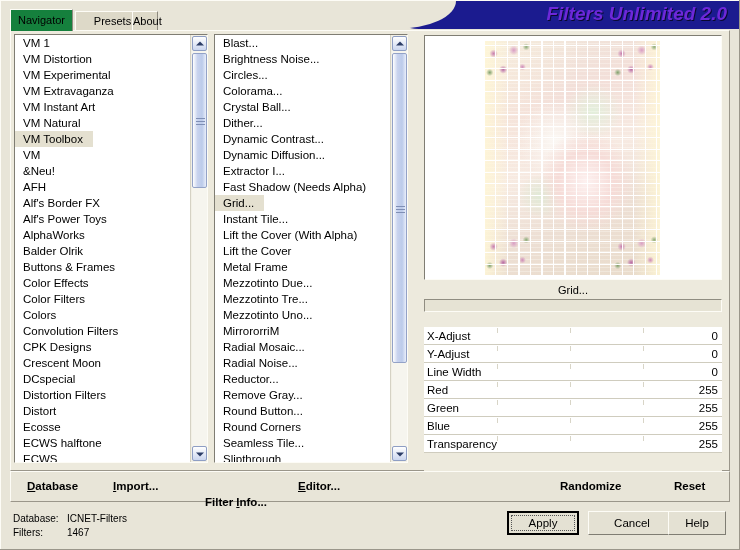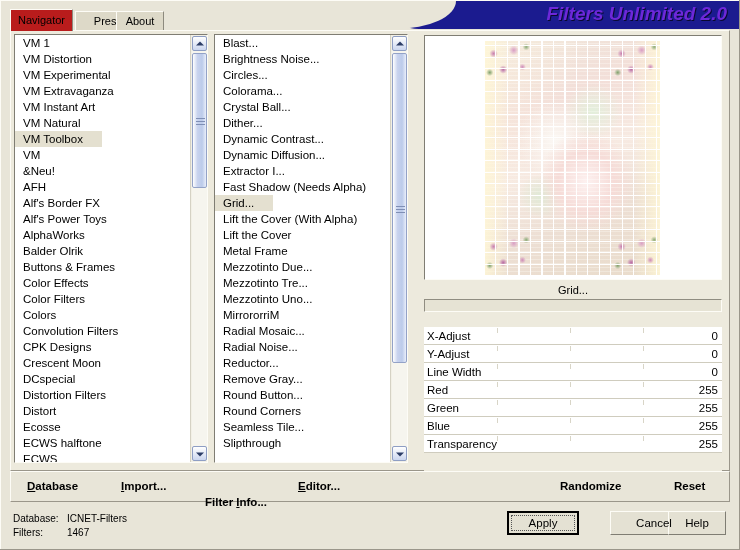--- a/index.html
+++ b/index.html
@@ -46,21 +46,21 @@
     position:absolute;top:0;height:19px;
     background:#ddd9c8;
     border-left:1px solid #fdfcf6;
     border-top:1px solid #fdfcf6;
     border-right:1px solid #8d8a7e;
     font-size:11px;color:#000;
     line-height:19px;text-align:center;
     box-sizing:border-box;
   }
   .tab.active{
-    background:#b91c1c;top:-2px;height:22px;line-height:21px;
+    background:#15803d;top:-2px;height:22px;line-height:21px;
     border-right:1px solid #8d8a7e;
     z-index:3;
   }
 
   
   .panel{
     position:absolute;left:10px;top:30px;width:720px;height:441px;
     background:#edeadd;
     border-top:1px solid #fdfcf6;
     border-left:1px solid #fdfcf6;
@@ -77,21 +77,21 @@
     border-right:1px solid #fdfcf6;
     border-bottom:1px solid #fdfcf6;
     box-sizing:border-box;overflow:hidden;
   }
   .listinner{position:absolute;left:0;top:0;right:17px;bottom:0;overflow:hidden;background:#fff;}
   .li{
     height:16px;line-height:16px;
     padding-left:8px;font-size:11.5px;color:#000;
     white-space:nowrap;overflow:hidden;
   }
-  .li.sel{background:#e4e0d0;display:inline-block;padding-right:19px;min-width:0;}
+  .li.sel{background:#e4e0d0;display:inline-block;padding-right:10px;min-width:0;}
   .li-wrap{height:16px;}
 
   
   .vsb{
     position:absolute;top:0;right:0;width:17px;bottom:0;
     background:#f2f0e6;border-left:1px solid #d5d2c4;box-sizing:border-box;
   }
   .sb-btn{
     position:absolute;left:1px;width:15px;height:15px;
     background:linear-gradient(#ffffff,#cbd6ef);
@@ -227,21 +227,21 @@
 
   <div class="titlebar">
     <div class="navy"></div>
     <div class="navy2"></div>
     <div class="title-text">Filters Unlimited 2.0</div>
   </div>
 
   <div class="tabstrip" id="tabstrip">
       <div class="tab active" style="left: 0px; width: 63px;"><span>Navigator</span></div>
       <div class="tab" style="left: 65px; width: 75px;"><span>Presets</span></div>
-      <div class="tab" style="left: 106px; width: 48px;"><span>About</span></div>
+      <div class="tab" style="left: 122px; width: 26px;"><span>About</span></div>
     </div>
 
   <div class="panel">
 
     <div class="listbox" id="cat-box" style="left:3px;top:3px;width:194px;height:429px;">
       <div class="listinner" id="cat-list">
           <div class="li-wrap">
             <div class="li">VM 1</div>
           </div>
           <div class="li-wrap">
@@ -363,20 +363,23 @@
           <div class="li-wrap">
             <div class="li">Dynamic Diffusion...</div>
           </div>
           <div class="li-wrap">
             <div class="li">Extractor I...</div>
           </div>
           <div class="li-wrap">
             <div class="li">Fast Shadow (Needs Alpha)</div>
           </div>
           <div class="li-wrap"><div class="li sel">Grid...</div></div>
+          <div class="li-wrap">
+            <div class="li">Instant Tile...</div>
+          </div>
           <div class="li-wrap">
             <div class="li">Lift the Cover (With Alpha)</div>
           </div>
           <div class="li-wrap">
             <div class="li">Lift the Cover</div>
           </div>
           <div class="li-wrap">
             <div class="li">Metal Frame</div>
           </div>
           <div class="li-wrap">
@@ -496,38 +499,38 @@
         <span class="ptick" style="left: 73px;"></span>
         <span class="ptick" style="left: 146px;"></span>
         <span class="ptick" style="left: 219px;"></span>
         <span class="pname">Transparency</span>
         <span class="pval">255</span>
       </div>
     </div>
 
   <div class="cmdbar">
     <div class="cmd" style="left:16px;"><u>D</u><span>atabase</span></div>
-    <div class="cmd" style="left:110px;"><u>I</u>mport...</div>
+    <div class="cmd" style="left:102px;"><u>I</u>mport...</div>
     <div class="cmd" style="left:194px;margin-top:16px;">Filter <u>I</u>nfo...</div>
     <div class="cmd" style="left:287px;"><u>E</u>ditor...</div>
     <div class="cmd" style="left:549px;">Randomize</div>
     <div class="cmd" style="left:663px;">Reset</div>
   </div>
 
   <div class="statusbar">
     <div class="st-line" style="left:3px;top:7px;">Database:</div>
     <div class="st-line" style="left:57px;top:7px;">ICNET-Filters</div>
     <div class="st-line" style="left:3px;top:21px;">Filters:</div>
     <div class="st-line" style="left:57px;top:21px;">1467</div>
 
     <div class="btn default" style="left:497px;top:5px;width:72px;">
       <span class="focusring"></span>
       <span class="blabel">Apply</span>
     </div>
-    <div class="btn" style="left:600px;top:5px;width:88px;">
+    <div class="btn" style="left:578px;top:5px;width:88px;">
       <span class="blabel">Cancel</span>
     </div>
     <div class="btn" style="left:658px;top:5px;width:58px;">
       <span class="blabel">Help</span>
     </div>
   </div>
 
 </div>
 
 </body></html>

